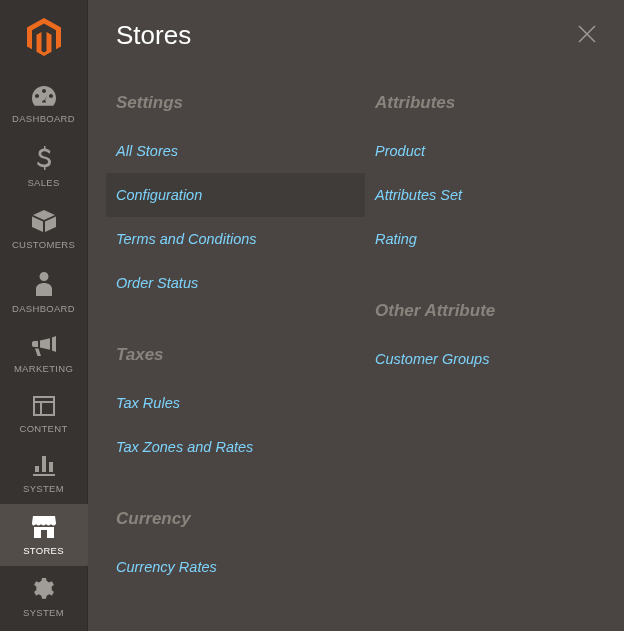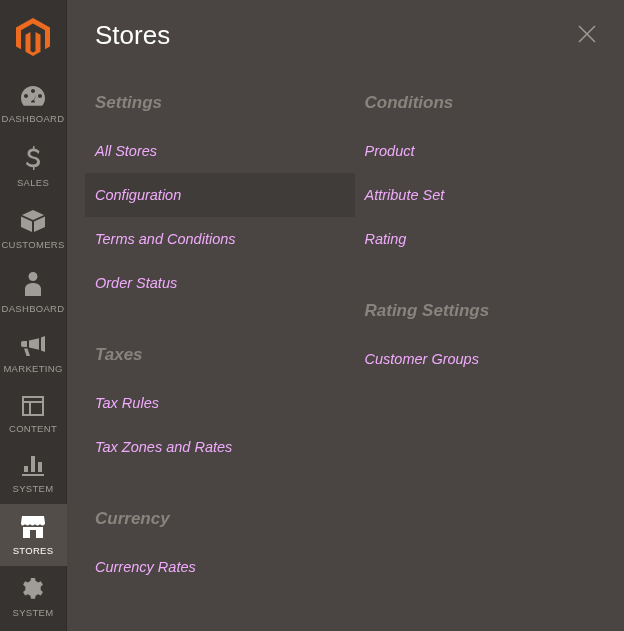--- a/index.html
+++ b/index.html
@@ -6,21 +6,21 @@
     body {
       width: 624px;
       height: 631px;
       background: #373330;
       font-family: 'Helvetica Neue', Helvetica, Arial, sans-serif;
       overflow: hidden;
       color: #fff;
       display: flex;
     }
     .sidebar {
-      width: 67px;
+      width: 88px;
       background: #373330;
       display: flex;
       flex-direction: column;
       align-items: center;
       flex-shrink: 0;
       border-right: 1px solid #2e2b29;
     }
     .logo {
       padding: 18px 0 14px 0;
     }
@@ -80,21 +80,21 @@
     .section-title {
       color: #88847d;
       font-size: 17px;
       font-weight: 600;
       padding: 18px 10px 16px 10px;
     }
     .section-title.tight {
        padding-top: 40px;
     }
     .menu-link {
-      color: #f0abfc;
+      color: #7dd3fc;
       font-size: 14.5px;
       padding: 14px 10px;
       cursor: pointer;
       display: block;
     }
     .menu-link.active {
       background: #403c39;
     }
   </style>
 </head>
@@ -209,22 +209,22 @@
 
       <div class="section-title tight">Taxes</div>
       <a class="menu-link">Tax Rules</a>
       <a class="menu-link">Tax Zones and Rates</a>
 
       <div class="section-title tight">Currency</div>
       <a class="menu-link">Currency Rates</a>
     </div>
 
     <div class="col">
-      <div class="section-title">Conditions</div>
+      <div class="section-title">Attributes</div>
       <a class="menu-link">Product</a>
-      <a class="menu-link">Attribute Set</a>
+      <a class="menu-link">Attributes Set</a>
       <a class="menu-link">Rating</a>
 
-      <div class="section-title tight">Rating Settings</div>
+      <div class="section-title tight">Other Attribute</div>
       <a class="menu-link">Customer Groups</a>
     </div>
   </div>
 </div>
 
 </body></html>

